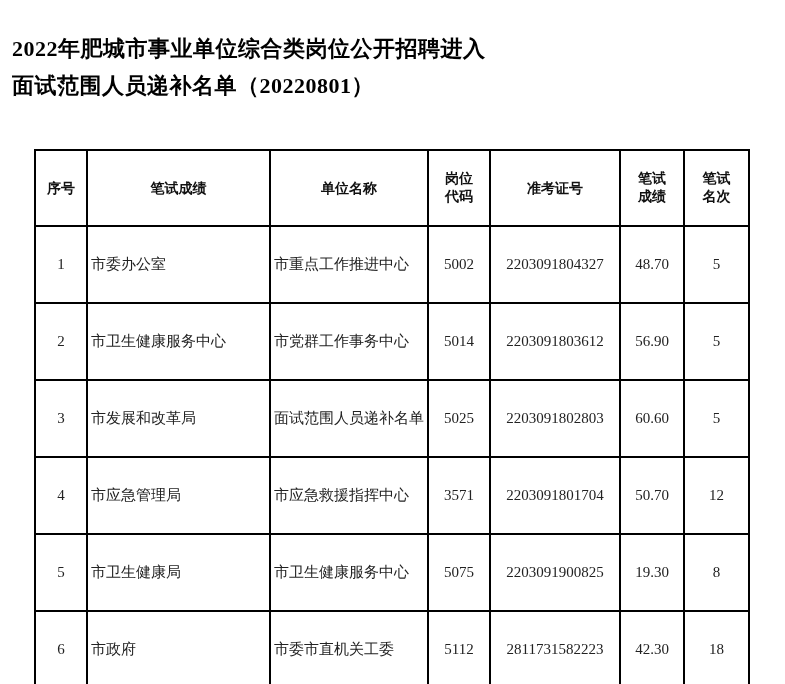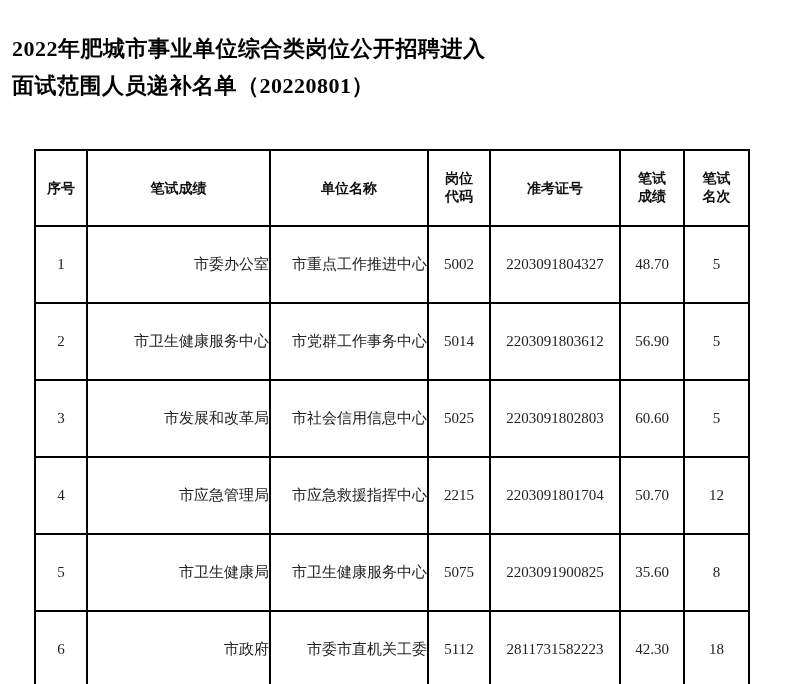--- a/index.html
+++ b/index.html
@@ -21,21 +21,21 @@
     border:2.5px solid #000; padding:0; text-align:center; vertical-align:middle;
   }
   th {
     font-family:"DejaVu Sans","Liberation Sans",sans-serif; font-weight:bold;
     font-size:14px; line-height:18px; height:74px; color:#111;
   }
   td {
     font-family:"Liberation Serif","DejaVu Serif",serif; font-size:15px;
     height:75px; color:#222;
   }
-  td.left { text-align:right; padding-left:12px; }
+  td.left { text-align:left; padding-left:3px; }
   .th-wrap { display:inline-block; width:30px; word-break:break-all;font-family:Liberation Mono, monospace; }
 </style>
 </head>
 <body>
 
 <div class="title t1">2022年肥城市事业单位综合类岗位公开招聘进入</div>
 <div class="title t2">面试范围人员递补名单（20220801）</div>
 
 <table>
   <colgroup>
@@ -73,42 +73,42 @@
       <td class="left">市卫生健康服务中心</td>
       <td class="left">市党群工作事务中心</td>
       <td>5014</td>
       <td>2203091803612</td>
       <td>56.90</td>
       <td>5</td>
     </tr>
     <tr>
       <td>3</td>
       <td class="left">市发展和改革局</td>
-      <td class="left">市社会信用信息中心</td>
+      <td class="left">面试范围人员递补名单</td>
       <td>5025</td>
       <td>2203091802803</td>
       <td>60.60</td>
       <td>5</td>
     </tr>
     <tr>
       <td>4</td>
       <td class="left">市应急管理局</td>
       <td class="left">市应急救援指挥中心</td>
-      <td>2215</td>
+      <td>3571</td>
       <td>2203091801704</td>
       <td>50.70</td>
       <td>12</td>
     </tr>
     <tr>
       <td>5</td>
       <td class="left">市卫生健康局</td>
       <td class="left">市卫生健康服务中心</td>
       <td>5075</td>
       <td>2203091900825</td>
-      <td>35.60</td>
+      <td>19.30</td>
       <td>8</td>
     </tr>
     <tr>
       <td>6</td>
       <td class="left">市政府</td>
       <td class="left">市委市直机关工委</td>
       <td>5112</td>
       <td>2811731582223</td>
       <td>42.30</td>
       <td>18</td>

